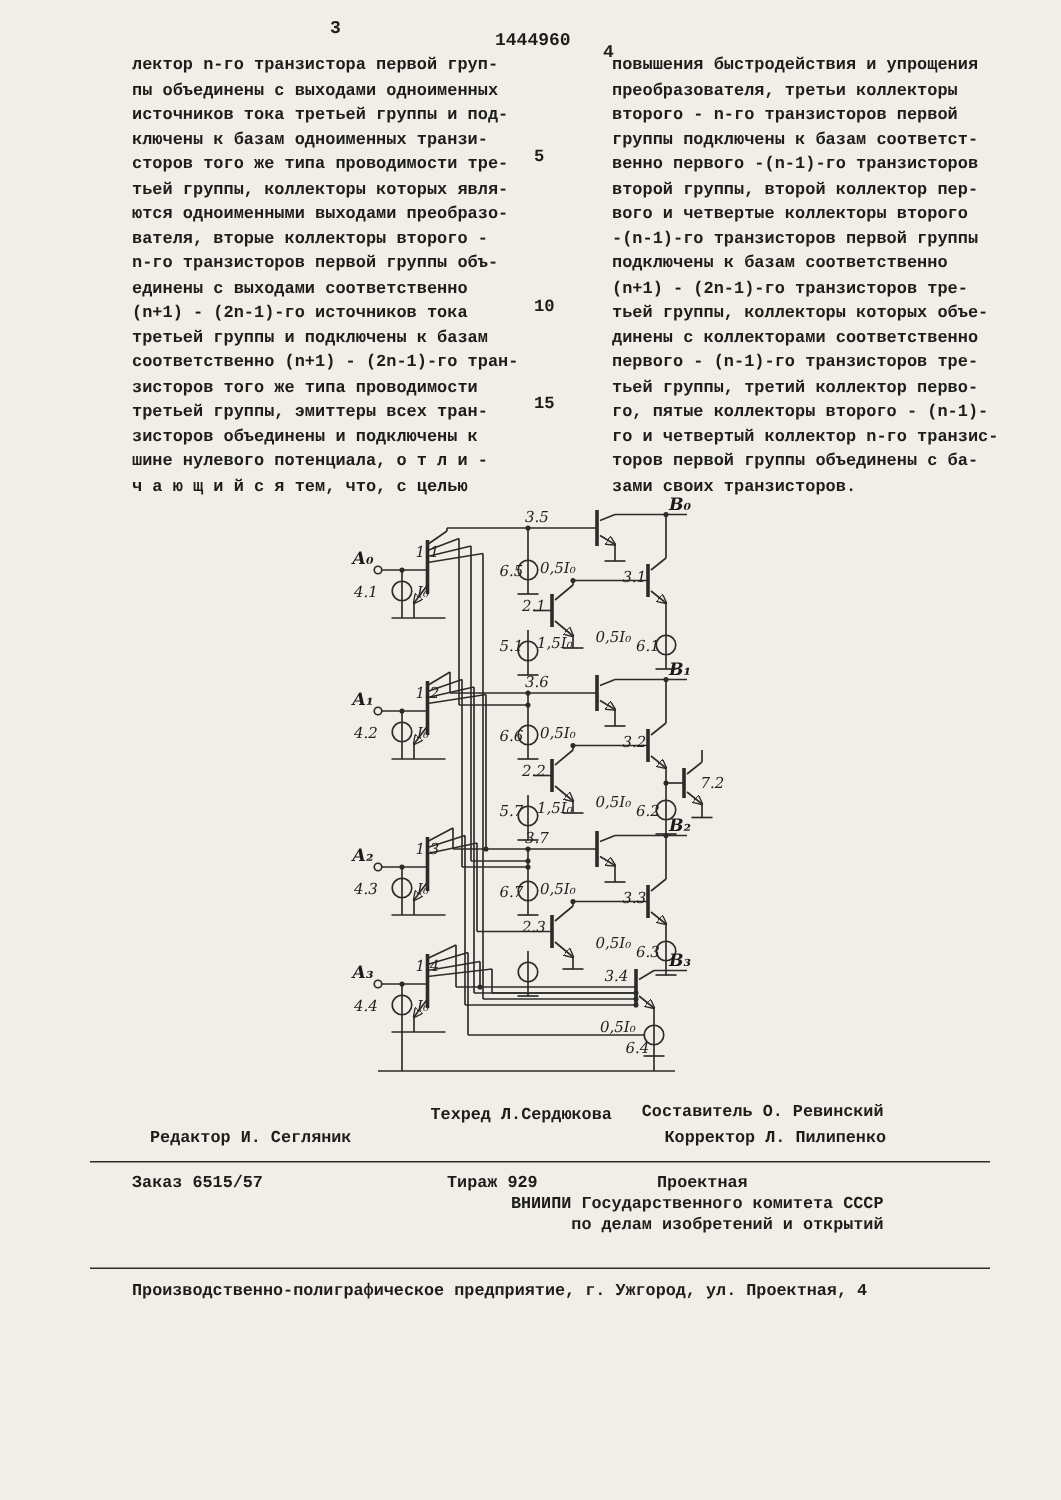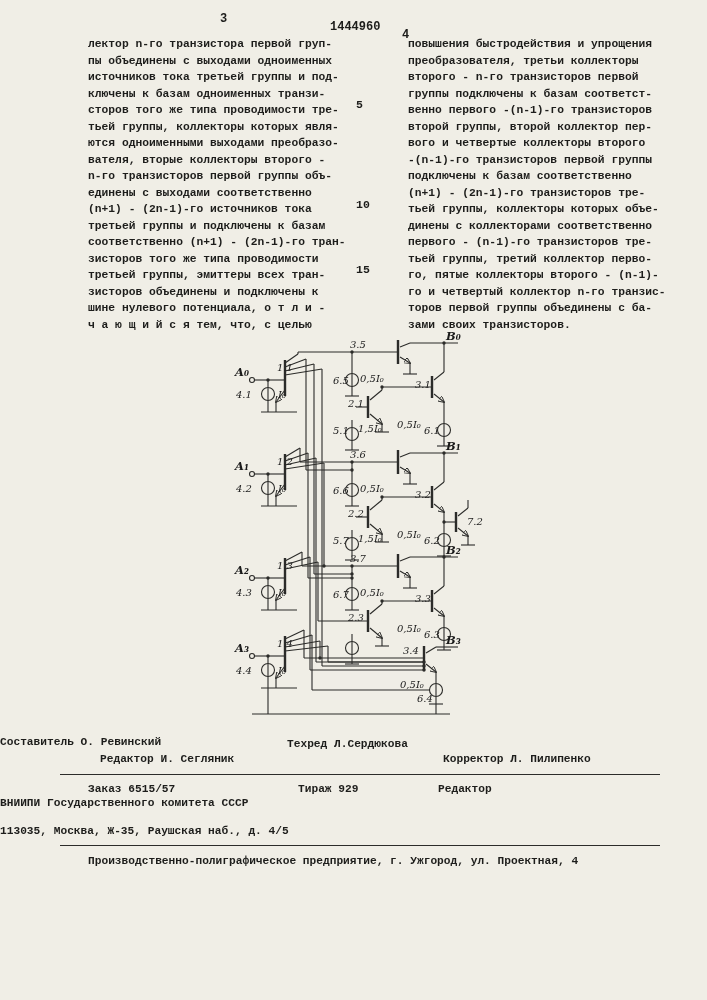--- a/index.html
+++ b/index.html
@@ -12,21 +12,21 @@
   .claim{
     position:absolute;top:36px;width:276px;
     white-space:pre-line;font-weight:bold;
     font-size:11.3px;line-height:16.5px;
   }
   .claim.left{left:88px;}
   .claim.right{left:383px;margin-left:25px;}
   .mnum{position:absolute;left:356px;font-weight:bold;font-size:11.5px;}
   .rule{position:absolute;left:60px;width:600px;border-top:1.6px solid #2c2c2a;}
   .ft{position:absolute;font-weight:bold;font-size:11.2px;white-space:nowrap;}
-  .ft.center{left:0;width:641px;text-align:left;}
+  .ft.center{left:0;width:589px;text-align:right;}
   svg.schem{position:absolute;left:0;top:0;pointer-events:none;}
   svg.schem path, svg.schem line{stroke:#2b2b29;stroke-width:1.1;fill:none;}
   svg.schem .bar{stroke-width:2.4;}
   svg.schem circle.src{stroke:#2b2b29;stroke-width:1.1;fill:none;}
   svg.schem circle.term{stroke:#2b2b29;stroke-width:1.1;fill:none;}
   svg.schem circle.dot{fill:#2b2b29;stroke:none;}
   .dl-num{font:italic 10px "DejaVu Serif",serif;fill:#222;}
   .dl-cur{font:italic 10px "DejaVu Serif",serif;fill:#222;}
   .dl-io{font:italic bold 11.5px "DejaVu Serif",serif;fill:#1a1a1a;}
 </style>
@@ -385,20 +385,20 @@
 
   <div class="ft center" style="top:736px;">Составитель О. Ревинский</div>
   <div class="ft" style="left:88px;top:753px;margin-left:12px;">Редактор И. Сегляник</div>
   <div class="ft" style="left:287px;top:738px;text-align:center;">Техред Л.Сердюкова</div>
   <div class="ft" style="left:443px;top:753px;">Корректор Л. Пилипенко</div>
 
   <div class="rule" style="top:774px;"></div>
 
   <div class="ft" style="left:88px;top:783px;">Заказ 6515/57</div>
   <div class="ft" style="left:298px;top:783px;">Тираж 929</div>
-  <div class="ft" style="left:438px;top:783px;">Редактор</div>
+  <div class="ft" style="left:438px;top:783px;">Проектная</div>
   <div class="ft center" style="top:797px;">ВНИИПИ Государственного комитета СССР</div>
-  <div class="ft center" style="top:825px;">113035, Москва, Ж-35, Раушская наб., д. 4/5</div>
+  <div class="ft center" style="top:811px;">по делам изобретений и открытий</div>
 
   <div class="rule" style="top:845px;"></div>
 
   <div class="ft" style="left:88px;top:855px;">Производственно-полиграфическое предприятие, г. Ужгород, ул. Проектная, 4</div>
 </div>
 
 </body></html>

